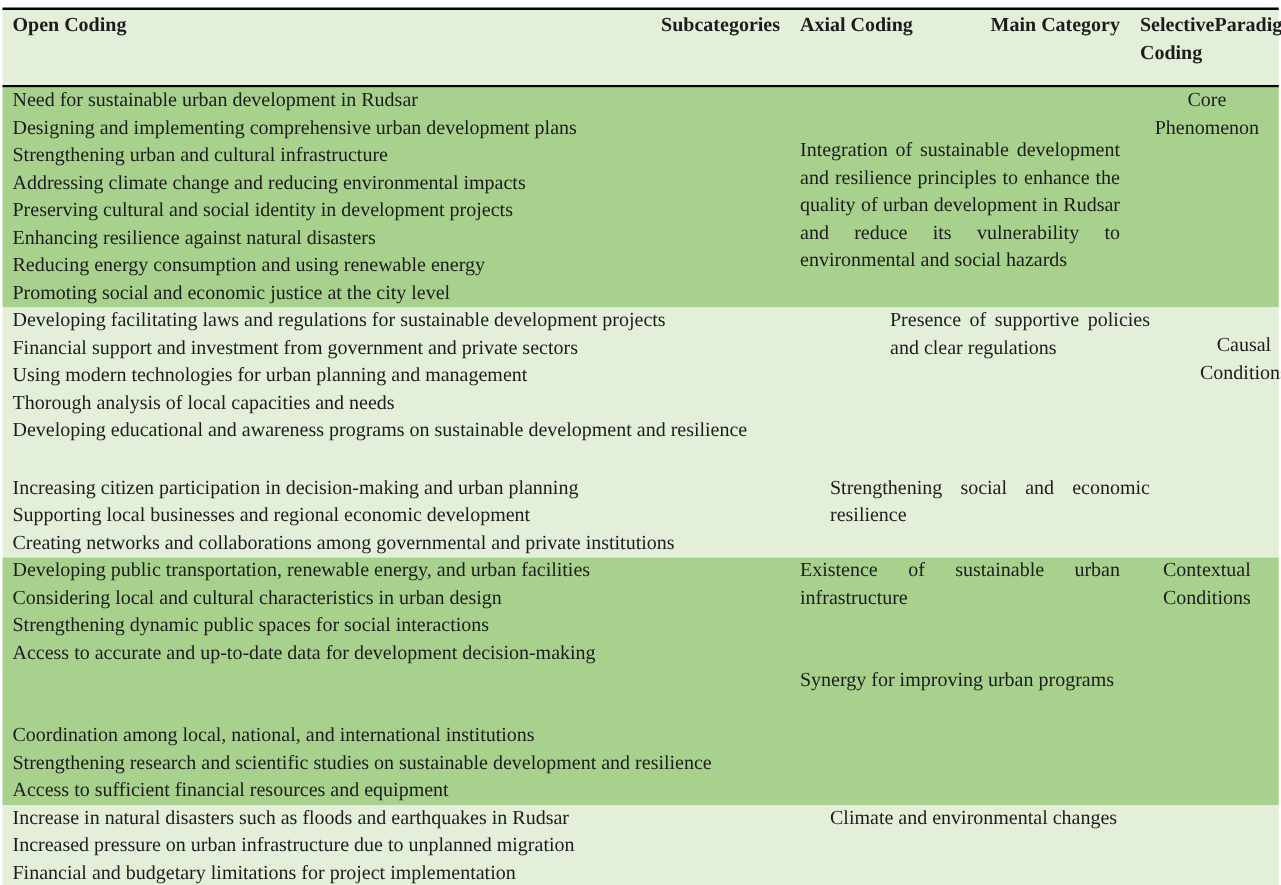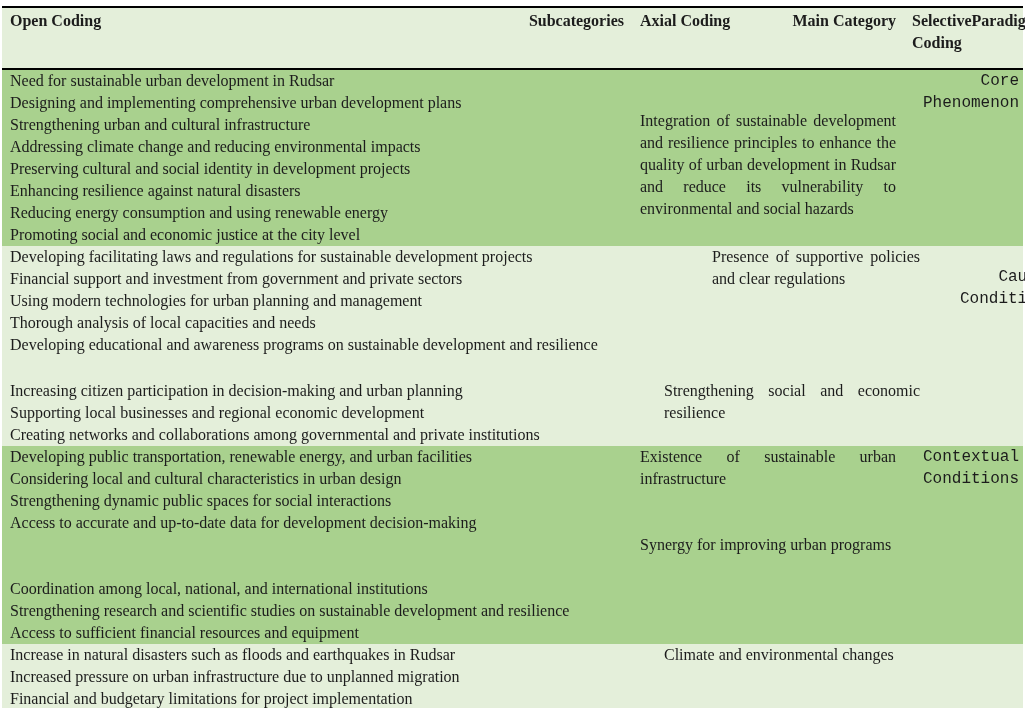--- a/index.html
+++ b/index.html
@@ -63,22 +63,21 @@
   .cell.main{
     grid-column:2;
     padding-left:6px;
     padding-right:14px;
     text-align:justify;
   }
   .cell.paradigm{
     grid-column:3;
     padding-left:2px;
     padding-right:4px;
-    text-align:right;
-    font-family:Liberation Mono, monospace;
+    text-align:center;
   }
 </style>
 </head>
 <body>
 
 <div class="table-wrap">
 
   <div class="header-row">
     <div class="hcell c1">
       <div class="hgroup">Open Coding</div>

